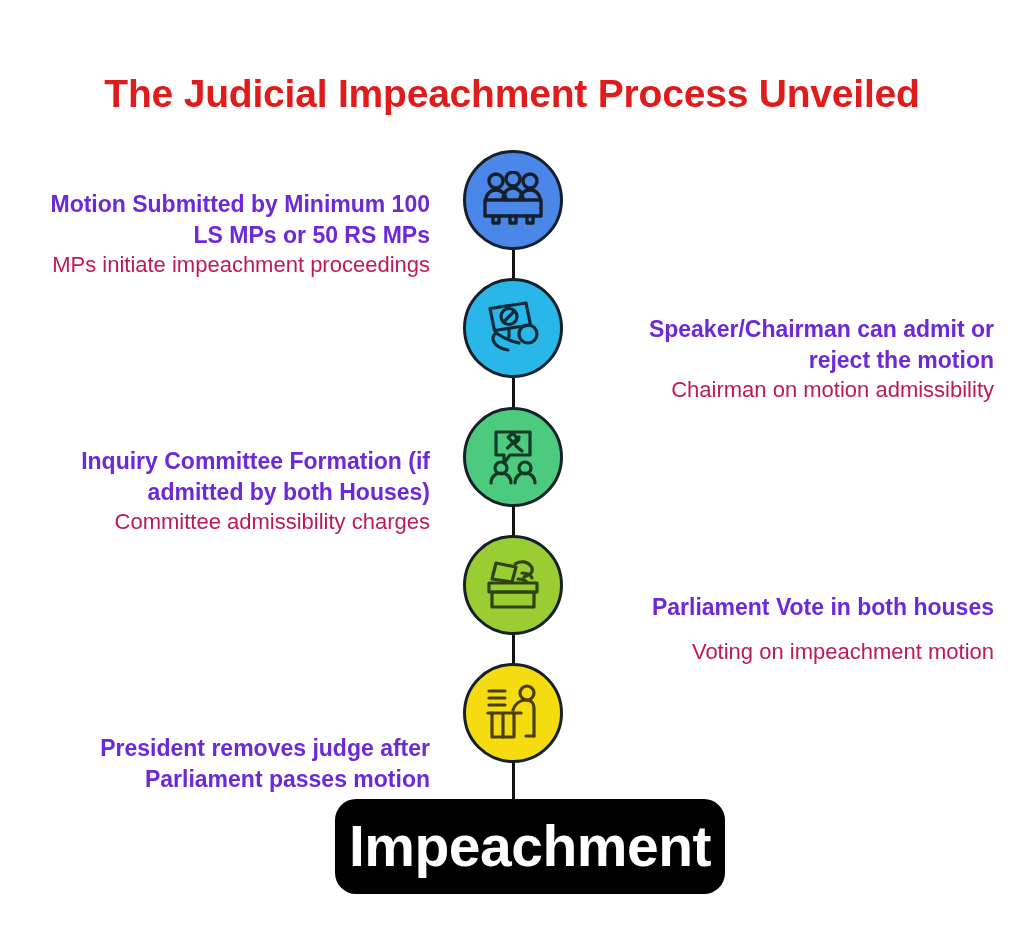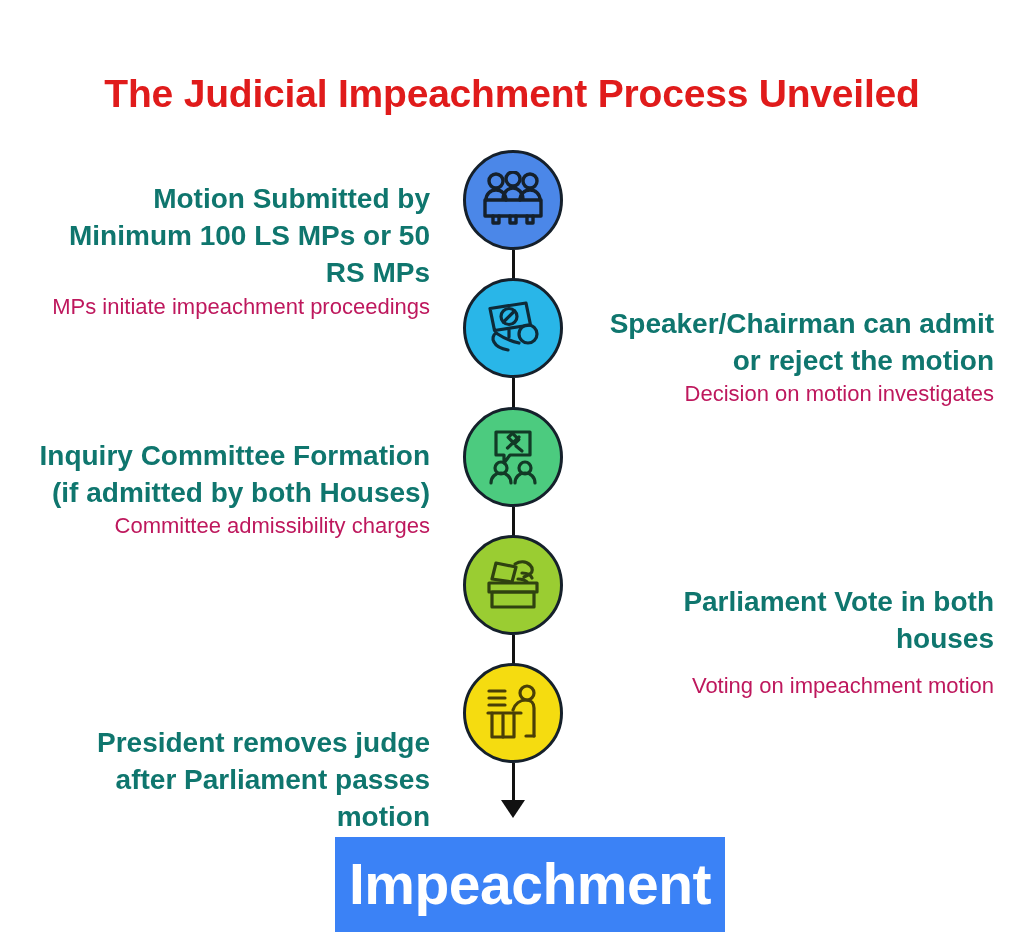--- a/index.html
+++ b/index.html
@@ -65,44 +65,46 @@
   .node svg { display: block; }
 
   
   .step-text {
     position: absolute;
     width: 400px;
   }
   .step-text.left  { left: 30px;  text-align: right; }
   .step-text.right { left: 594px; text-align: right; }
   .step-heading {
-    font-size: 28px;
+    font-size: 23px;
     font-weight: bold;
     line-height: 1.33;
-    color: #0f766e;
+    color: #6d28d9;
+    margin-top: 9px;
   }
   .step-sub {
     font-size: 22px;
     font-weight: normal;
     line-height: 1.32;
     color: #be185d;
   }
   .step-text.gap .step-sub { margin-top: 14px; }
 
   
   #outcome-banner {
     position: absolute;
     left: 335px;
-    top: 837px;
+    top: 799px;
     width: 390px;
     height: 95px;
-    background: #3b82f6;
+    background: #000000;
     display: flex;
     align-items: center;
     justify-content: center;
+    border-radius: 21px;
   }
   #outcome-banner .label {
     color: #ffffff;
     font-size: 57px;
     font-weight: bold;
     letter-spacing: -0.5px;
     line-height: 1;
   }
 </style>
 </head>
@@ -193,21 +195,21 @@
   </div>
 </div>
 
 <div class="step-text left" style="top:180px;">
   <div class="step-heading">Motion Submitted by Minimum 100 LS MPs or 50 RS MPs</div>
   <div class="step-sub">MPs initiate impeachment proceedings</div>
 </div>
 
 <div class="step-text right" style="top:305px;">
   <div class="step-heading">Speaker/Chairman can admit or reject the motion</div>
-  <div class="step-sub">Decision on motion investigates</div>
+  <div class="step-sub">Chairman on motion admissibility</div>
 </div>
 
 <div class="step-text left" style="top:437px;">
   <div class="step-heading">Inquiry Committee Formation (if admitted by both Houses)</div>
   <div class="step-sub">Committee admissibility charges</div>
 </div>
 
 <div class="step-text right gap" style="top:583px;">
   <div class="step-heading">Parliament Vote in both houses</div>
   <div class="step-sub">Voting on impeachment motion</div>

